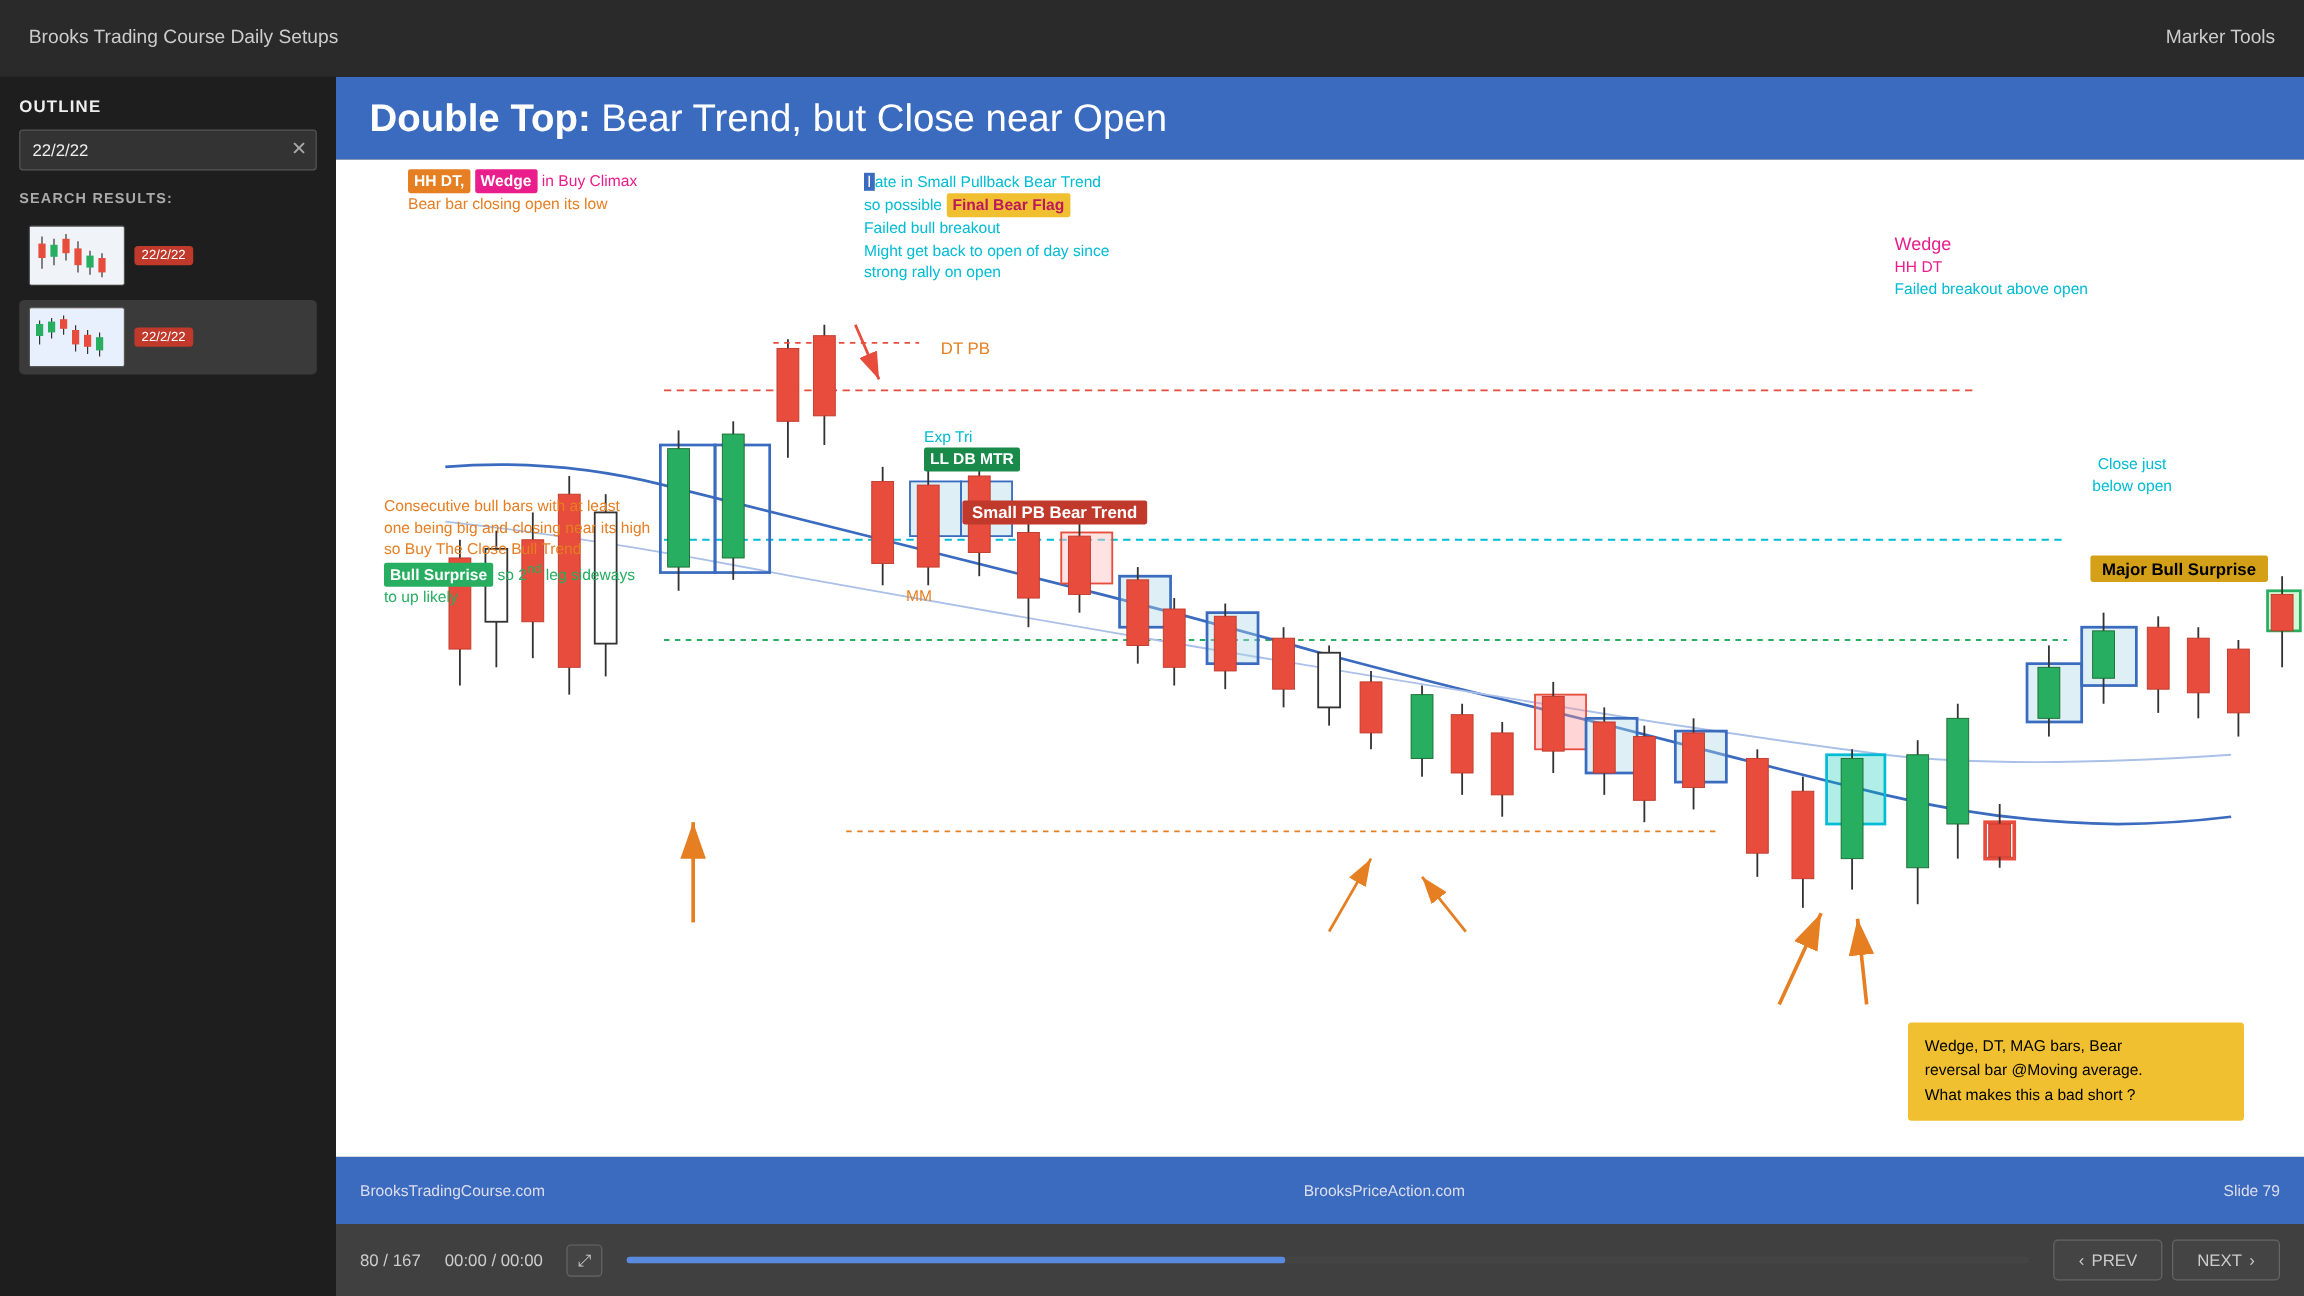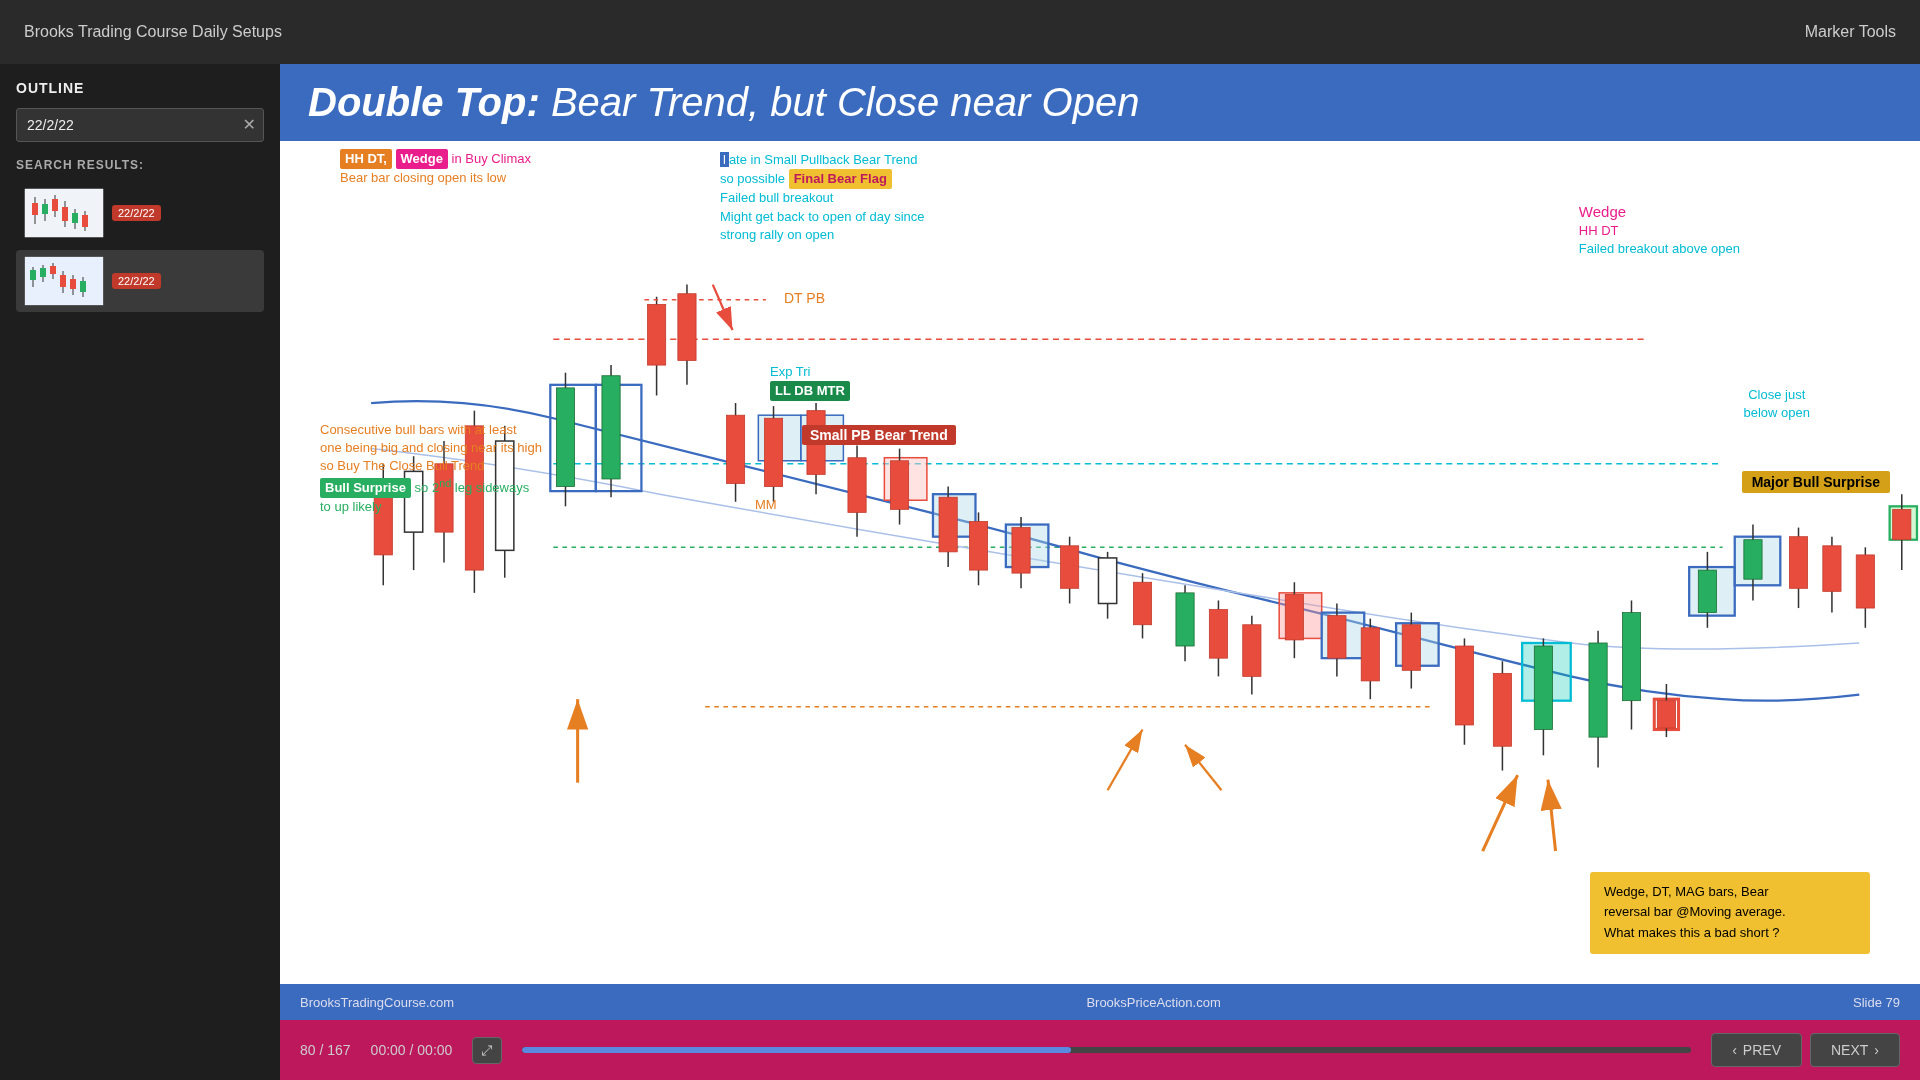--- a/index.html
+++ b/index.html
@@ -144,56 +144,55 @@
       background: #2c2c2c;
       margin: 0;
     }
     .slide-header {
       background: #3a6bbf;
       padding: 16px 28px;
       flex-shrink: 0;
     }
     .slide-title {
       color: white;
-      font-size: 40px;
+      font-size: 32px;
       font-weight: 400;
-      font-style: italic;
     }
     .slide-title strong {
       font-weight: 900;
     }
     .slide-body {
       flex: 1;
       background: #fff;
       position: relative;
       overflow: hidden;
     }
 
     
     .slide-footer {
       background: #3a6bbf;
-      height: 36px;
+      height: 56px;
       display: flex;
       align-items: center;
       justify-content: space-between;
       padding: 0 20px;
       flex-shrink: 0;
     }
     .slide-footer-text {
       color: #dde;
       font-size: 13px;
     }
     .slide-number {
       color: #dde;
       font-size: 13px;
     }
 
     
     .bottom-controls {
-      background: #be185d;
+      background: #404040;
       height: 60px;
       display: flex;
       align-items: center;
       padding: 0 20px;
       gap: 20px;
       flex-shrink: 0;
     }
     .page-indicator {
       color: #ccc;
       font-size: 14px;

